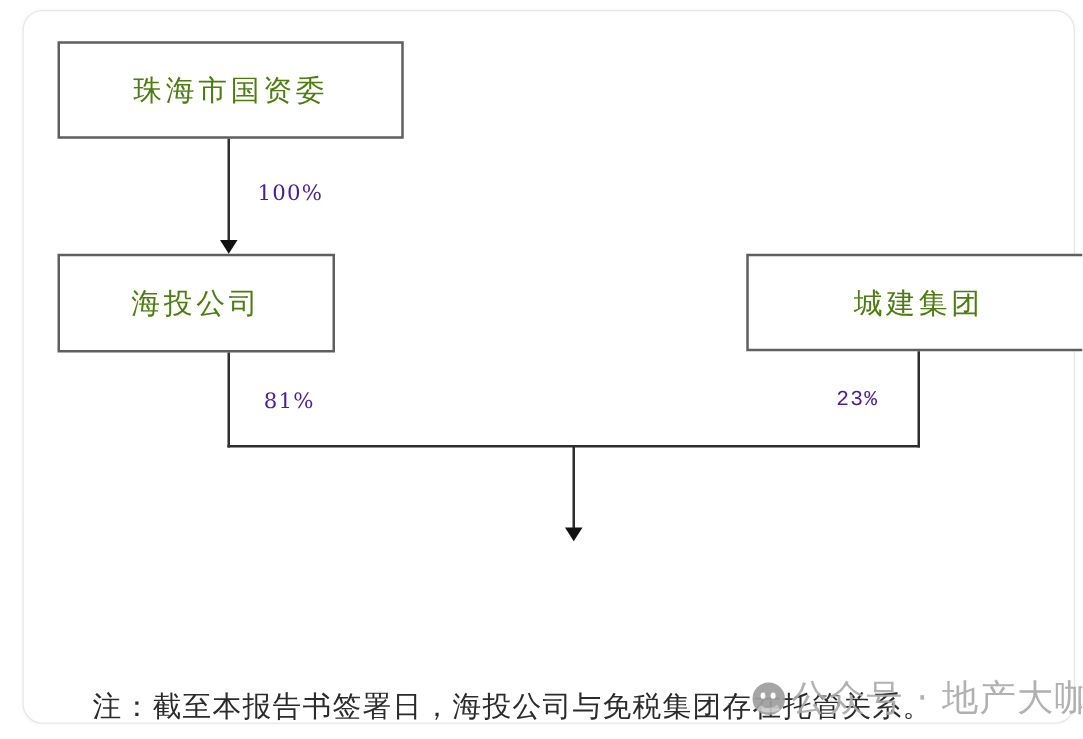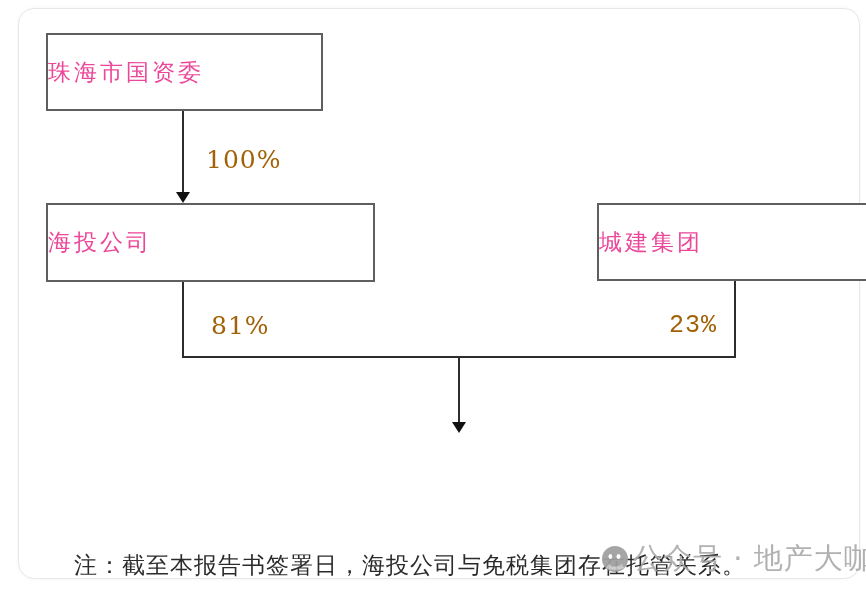--- a/index.html
+++ b/index.html
@@ -25,28 +25,28 @@
     border: 1px solid #e7e7e7;
     border-radius: 16px;
     box-shadow: 0 0 4px rgba(0,0,0,0.04);
   }
   .node {
     position: absolute;
     border: 2px solid #5f5f5f;
     background: #ffffff;
     display: flex;
     align-items: center;
-    justify-content: flex-start;
+    justify-content: center;
     font-size: 23px;
     letter-spacing: 3px;
-    color: #ec4899;
+    color: #4d7c0f;
     box-sizing: border-box;
   }
   .node-zhuhai   { left: 27px;  top: 24px;  width: 277px; height: 78px; }
-  .node-haitou   { left: 27px;  top: 194px; width: 329px; height: 79px; }
+  .node-haitou   { left: 27px;  top: 194px; width: 222px; height: 79px; }
   .node-chengjian{ left: 578px; top: 194px; width: 276px; height: 78px; }
   .node-dutyfree { left: 302px; top: 424px; width: 278px; height: 76px; }
 
   .line {
     position: absolute;
     background: #2d2d2d;
   }
   .vline-1   { left: 163px; top: 102px; width: 2px; height: 86px; }
   .vline-left{ left: 163px; top: 273px; width: 2px; height: 76px; }
   .vline-right{ left: 715px; top: 272px; width: 2px; height: 77px; }
@@ -59,22 +59,22 @@
     height: 0;
     border-left: 7px solid transparent;
     border-right: 7px solid transparent;
     border-top: 11px solid #111111;
   }
   .arrowhead-1   { left: 157px; top: 183px; }
   .arrowhead-mid { left: 433px; top: 413px; }
 
   .edge-label {
     position: absolute;
-    font-size: 25px;
-    color: #a16207;
+    font-size: 17px;
+    color: #4c1d95;
     letter-spacing: 1px;
   }
   .label-100 { left: 187px; top: 136px; }
   .label-77  { left: 192px; top: 302px; }
   .label-23  { left: 650px; top: 302px; font-family: Liberation Mono, monospace; }
 
   .note {
     position: absolute;
     left: 55px;
     top: 541px;

